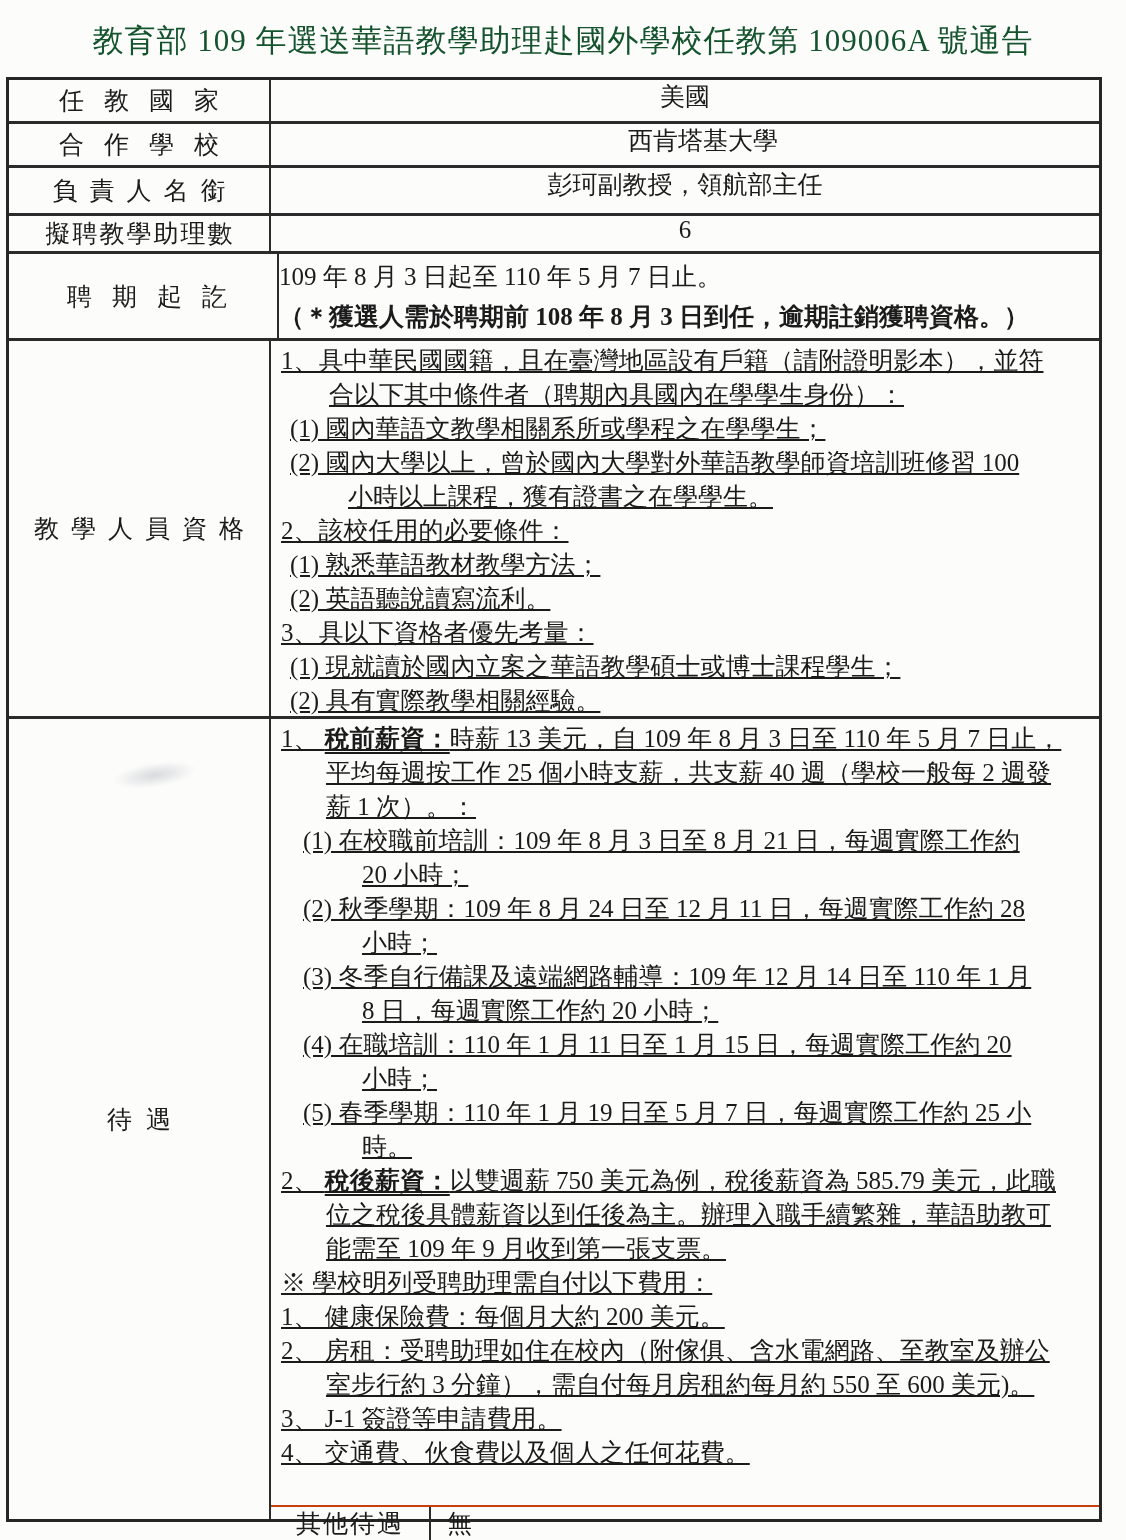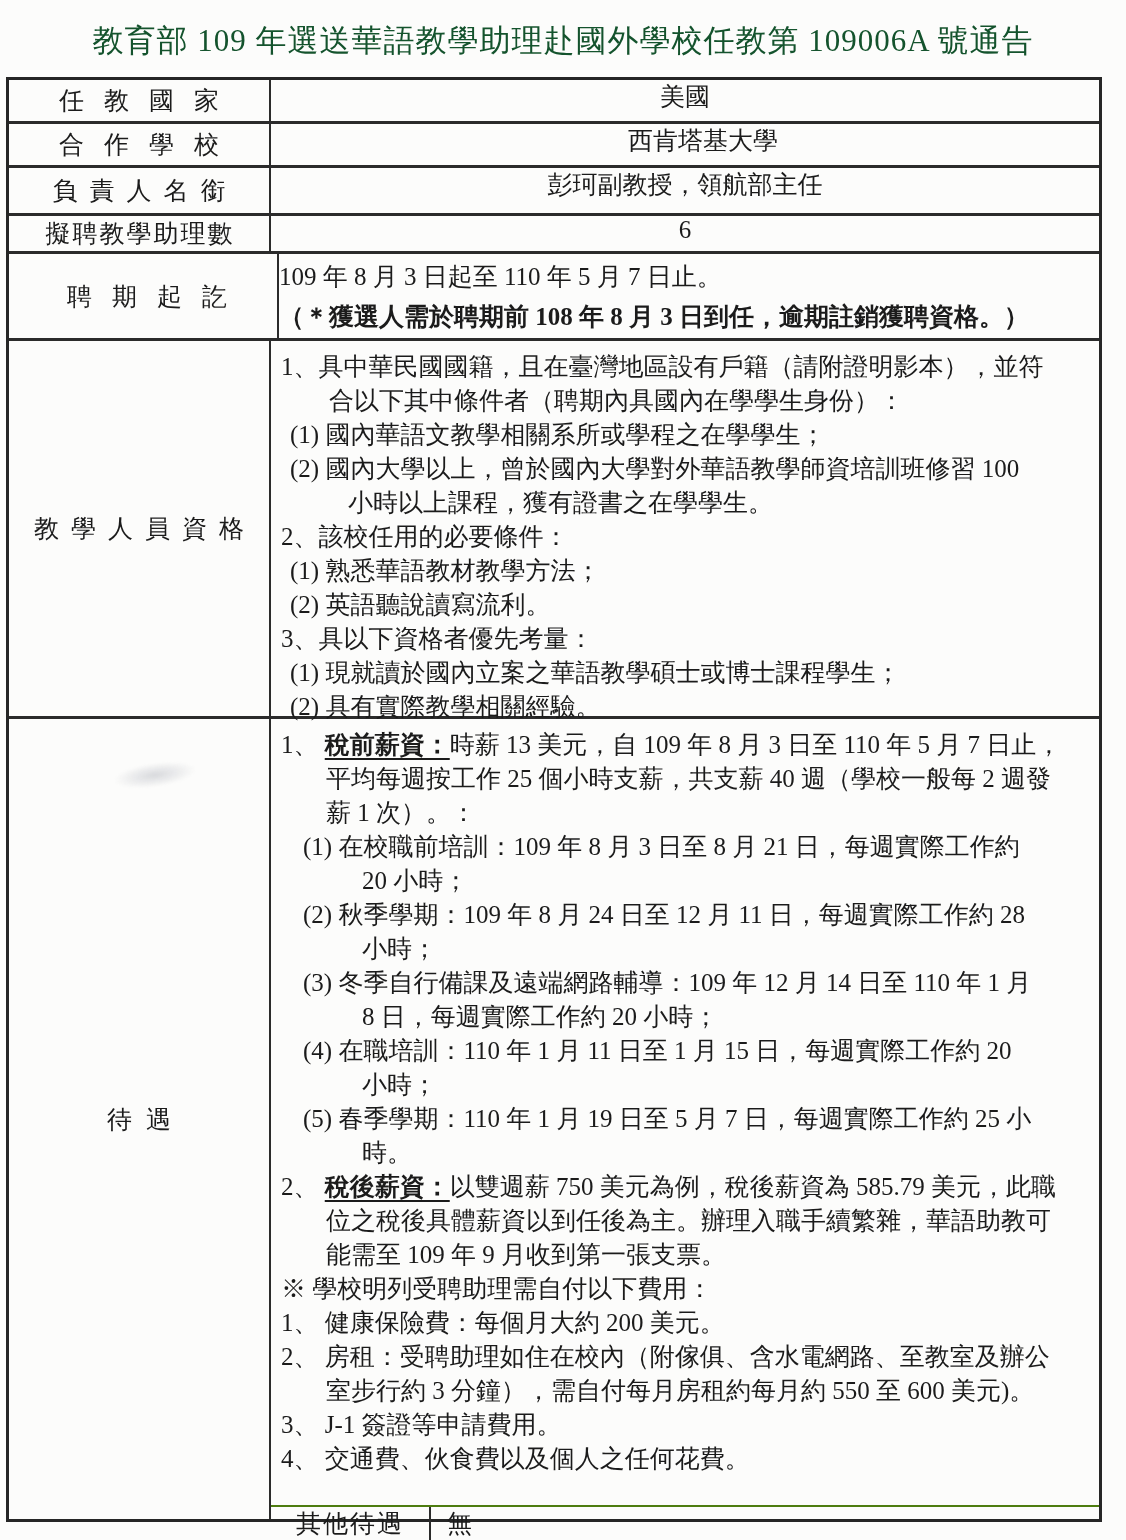--- a/index.html
+++ b/index.html
@@ -57,39 +57,40 @@
     flex-direction: column;
     line-height: 40px;
     padding-top: 2px;
   }
   .bold { font-weight: bold; }
   .bold-underline { font-weight: bold; text-decoration: underline; text-underline-offset: 5px; }
   .lines-cell {
     flex: 1;
     font-size: 25px;
     line-height: 34px;
-    padding: 9px 12px 0 10px;
+    padding: 3px 12px 0 10px;
     display: block;
+    text-decoration: underline;
   }
   .tline { white-space: nowrap; }
   
   .qual .ind0 { padding-left: 0; }
   .qual .ind1 { padding-left: 9px; }
   .qual .ind2 { padding-left: 48px; }
   .qual .ind3 { padding-left: 67px; }
   .comp .ind0 { padding-left: 0; }
   .comp .ind1 { padding-left: 22px; }
   .comp .ind2 { padding-left: 45px; }
   .comp .ind3 { padding-left: 81px; }
   
   .right-stack { flex: 1; display: flex; flex-direction: column; gap: 36px; }
   .comp-content { height: 750px; }
   .sub-row {
     height: 50px;
-    border-top: 2px solid #4d7c0f;
+    border-top: 2px solid #c2410c;
     display: flex;
   }
   .sub-label {
     flex: 0 0 160px;
     border-right: 2px solid #2b2b2b;
     display: flex; align-items: center; justify-content: center;
     font-size: 25px;
     letter-spacing: 2px;
   }
   .sub-value {

